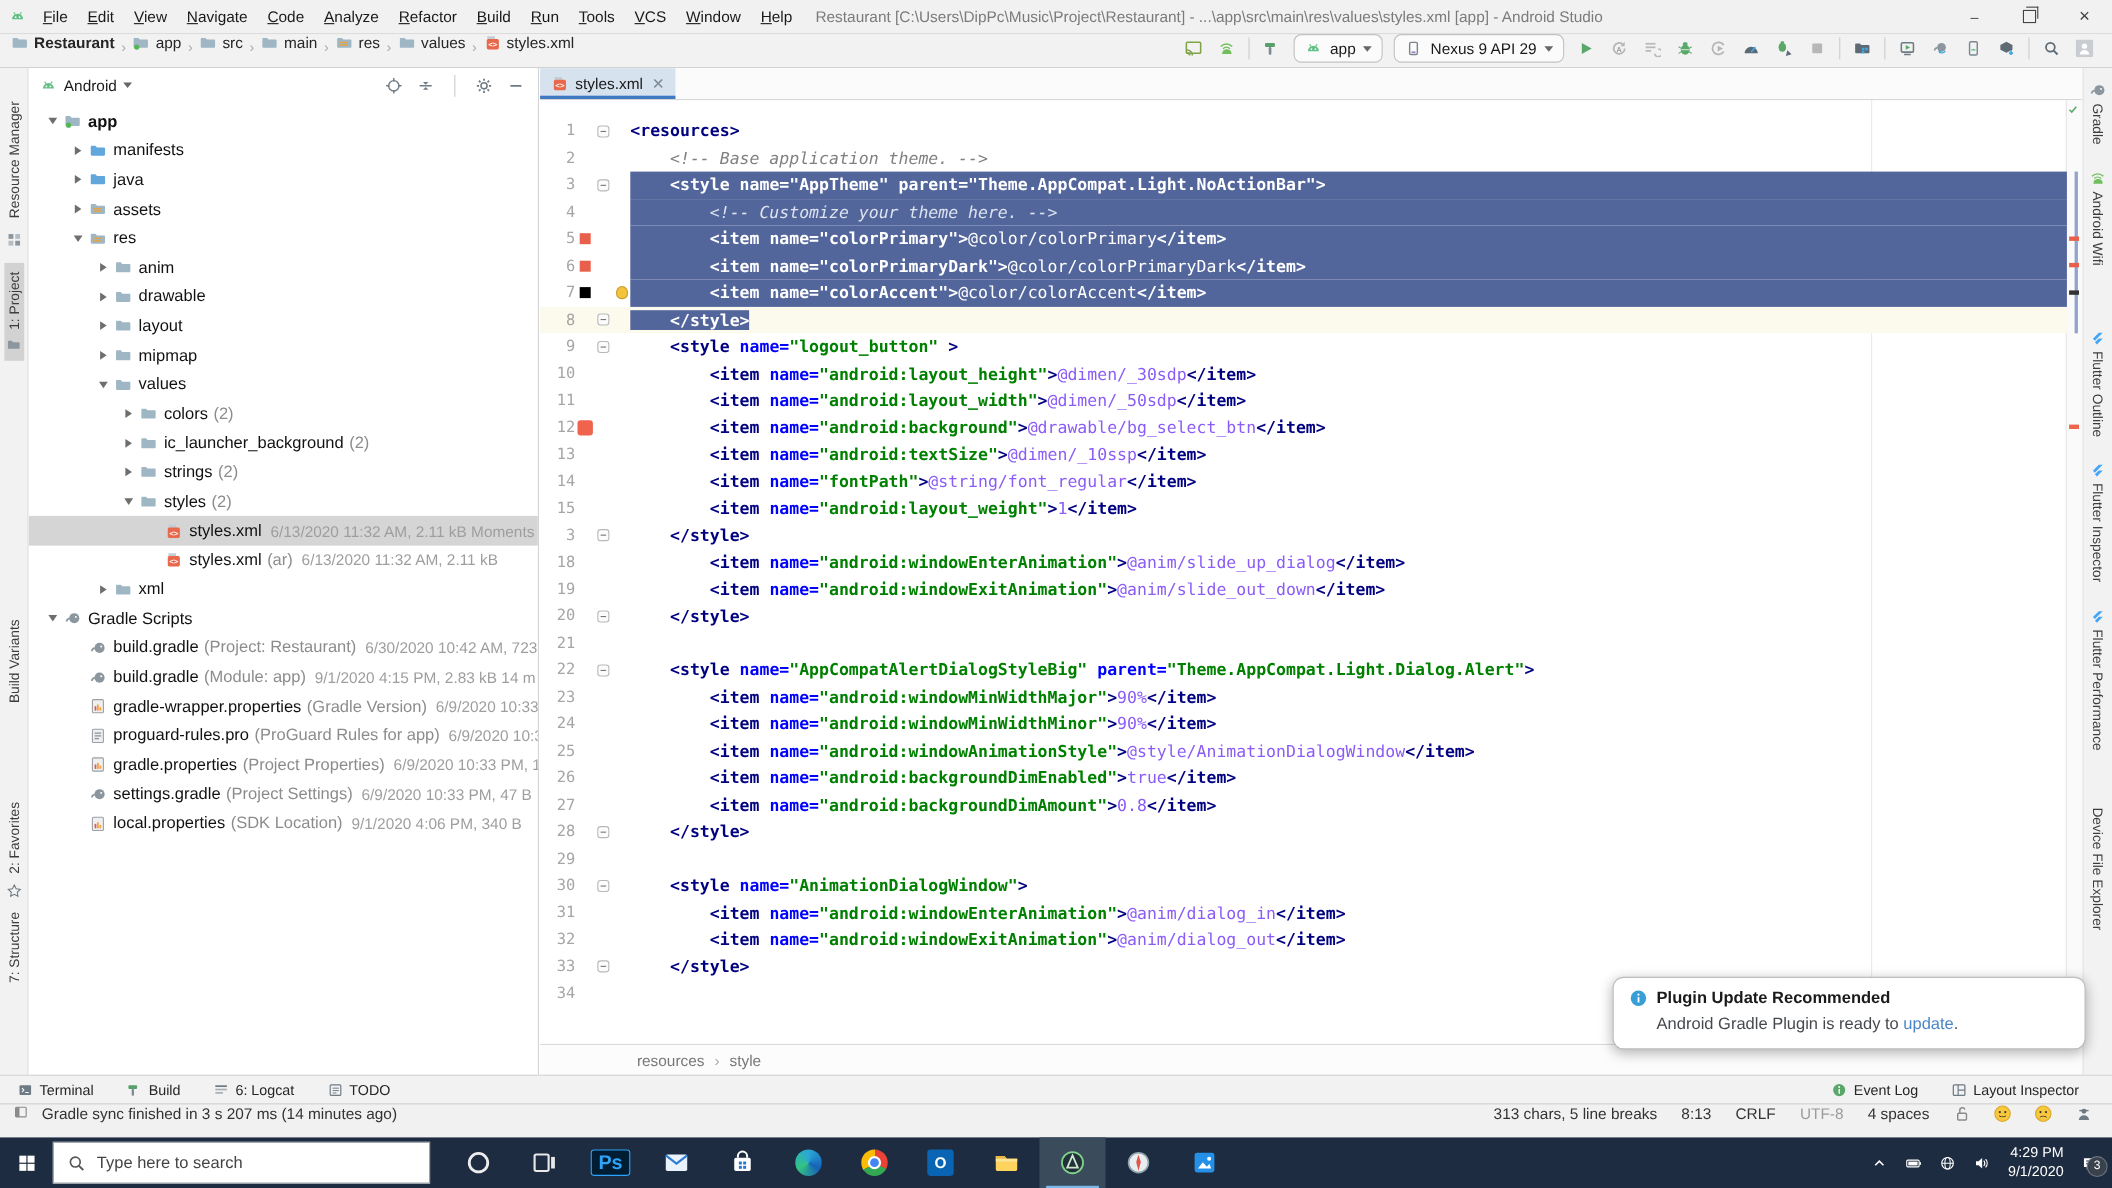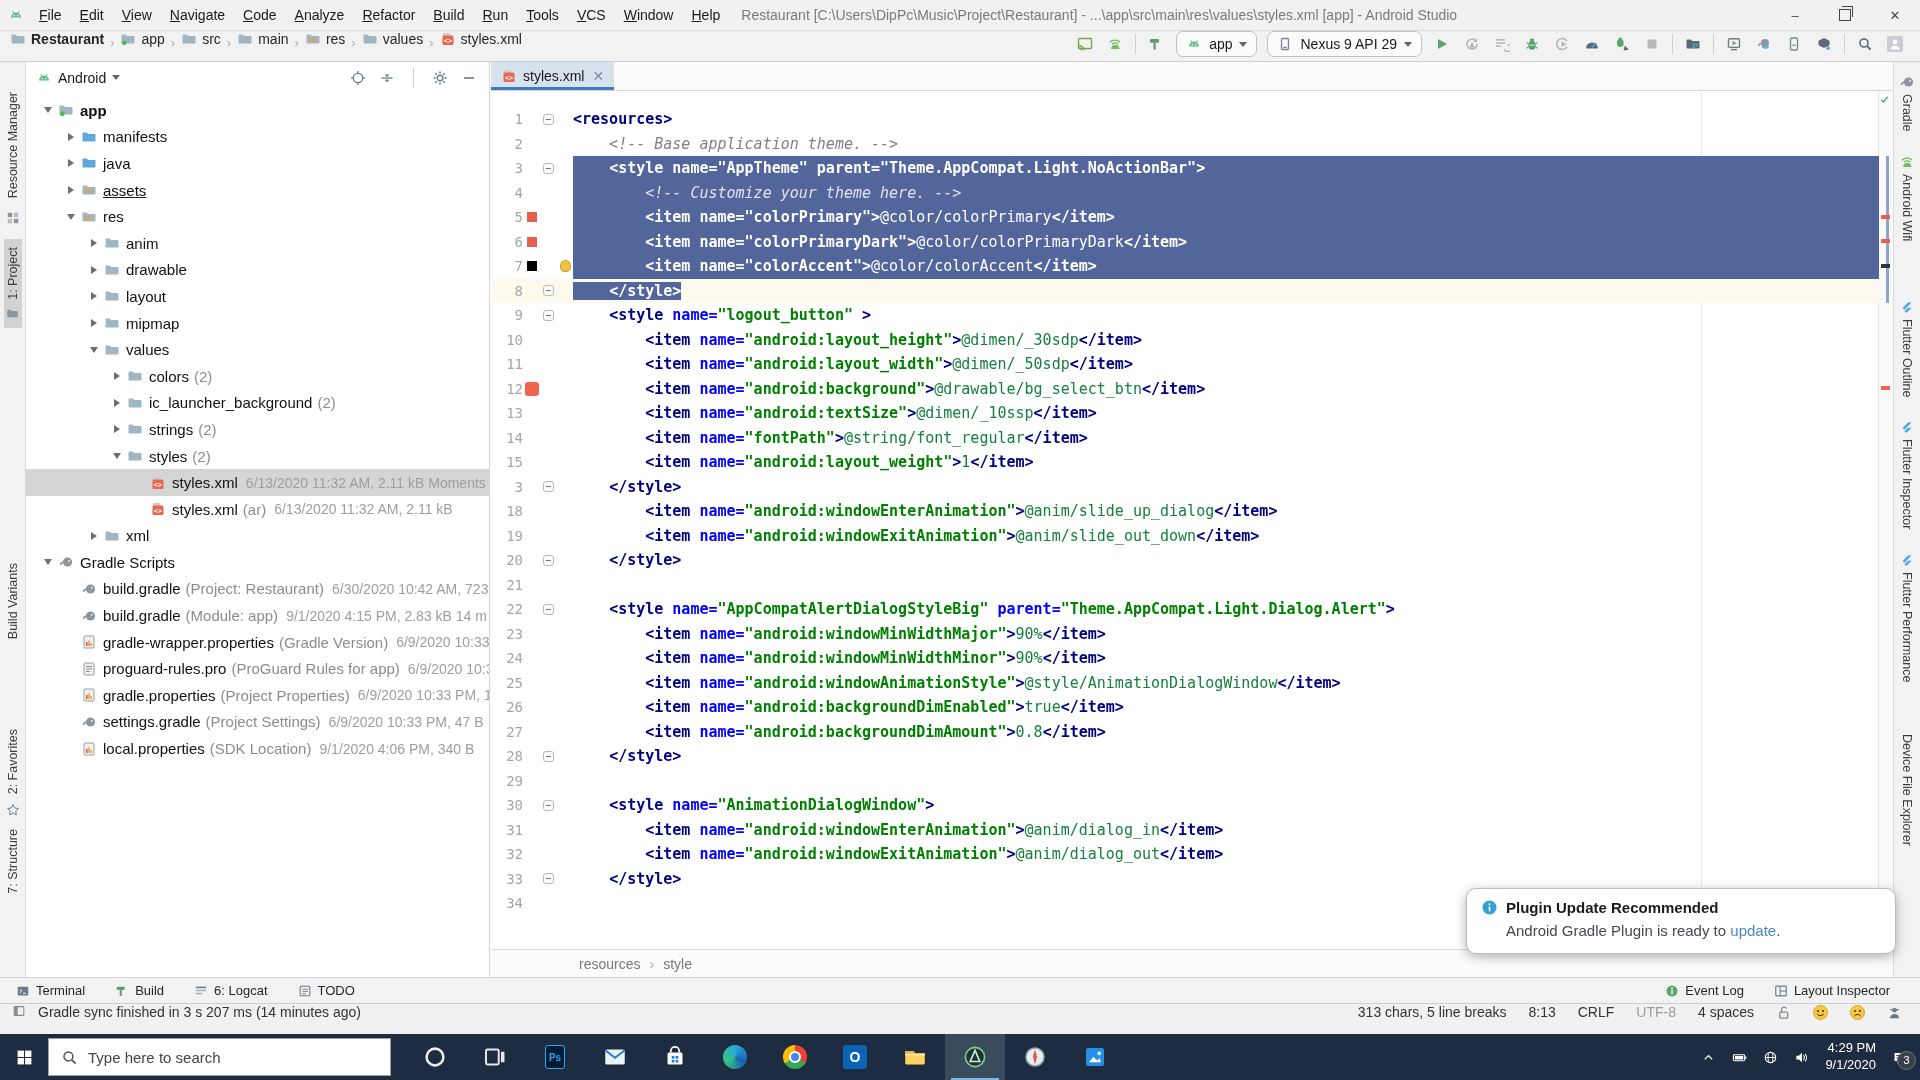--- a/index.html
+++ b/index.html
@@ -71,21 +71,21 @@
   .g{width:82px;flex:none;display:flex;align-items:center;box-sizing:border-box;padding-left:2px}
   .num{width:30px;text-align:right;color:#A6A6A6;font-size:14px;flex:none}
   .slot{width:17px;flex:none;display:flex;align-items:center;justify-content:center}
   .sw{width:10px;height:10px}
   .sw.big{width:14px;height:14px;border-radius:3px}
   .foldm{width:11px;height:11px;border:1px solid #B8B8B8;border-radius:3px;background:#FCFCFC;position:relative;box-sizing:border-box}
   .foldm::after{content:"";position:absolute;left:2px;right:2px;top:4px;border-top:1px solid #767676}
   .bulbi{width:11px;height:12px;background:#F3C33C;border:1px solid #C59E2E;border-radius:50% 50% 45% 45%;box-sizing:border-box}
   .c{flex:1;white-space:pre}
   .sx-p{color:#000}.sx-t{color:#000080;font-weight:bold}.sx-a{color:#0000FF;font-weight:bold}
-  .sx-v{color:#008000;font-weight:bold}.sx-x{color:#15803d}.sx-c{color:#808080;font-style:italic}
+  .sx-v{color:#008000;font-weight:bold}.sx-x{color:#8b5cf6}.sx-c{color:#808080;font-style:italic}
   .cl.sel .c{background:#53669B}
   .cl.sel .c span{color:#FFFFFF}
   .cl.sel .c .sx-c{color:#DDE3F0}
   .selpart{background:#53669B}
   .selpart span{color:#fff !important}
   #estripe{position:absolute;top:29px;right:0;bottom:28px;width:14px;background:#FAFAFA;border-left:1px solid #E6E6E6}
   .emark{position:absolute;left:2px;width:9px;height:3.5px}
   #esel{position:absolute;right:4px;width:3px;background:#8FA3CC}
   #ebreadcrumbs{position:absolute;left:0;right:0;bottom:0;height:28px;box-sizing:border-box;border-top:1px solid #DADADA;
                 background:#FCFCFC;display:flex;align-items:center;padding-left:88px;font-size:14px;color:#787878;gap:9px}
@@ -106,22 +106,22 @@
 
   
   #taskbar{left:0;top:1034px;width:1920px;height:46px;background:#1D2C40;display:flex;align-items:center;color:#fff}
   #start-btn{width:48px;height:46px;display:flex;align-items:center;justify-content:center}
   #tb-search{width:343px;height:38px;background:#FFFFFF;display:flex;align-items:center;gap:10px;padding:0 12px;
              box-sizing:border-box;color:#444;font-size:15px;border:1px solid #9AA0A6}
   .app-slot{width:60px;height:46px;display:flex;align-items:center;justify-content:center;position:relative}
   .app-slot.active{background:#3A4C5C}
   .app-slot.active::after{content:"";position:absolute;left:6px;right:6px;bottom:0;height:2px;background:#79B8E8}
   .app-slot .icn svg{width:24px;height:24px}
-  .ps-box{width:20px;height:24px;background:#001D33;border:1.5px solid #2FA3F7;border-radius:3px;color:#2FA3F7;
-          font-weight:bold;font-size:10px;display:flex;align-items:center;justify-content:center;box-sizing:border-box}
+  .ps-box{width:36px;height:24px;background:#001D33;border:1.5px solid #2FA3F7;border-radius:3px;color:#2FA3F7;
+          font-weight:bold;font-size:18px;display:flex;align-items:center;justify-content:center;box-sizing:border-box}
   .edge-c{width:24px;height:24px;border-radius:50%;background:conic-gradient(#2AA7D6,#1661B8,#33C481,#2AA7D6)}
   .chrome-c{width:24px;height:24px;border-radius:50%;background:conic-gradient(#EA4335 0 33%,#34A853 0 66%,#FBBC05 0 100%);position:relative}
   .chrome-c::after{content:"";position:absolute;left:6px;top:6px;width:12px;height:12px;border-radius:50%;background:#4285F4;border:2.5px solid #fff;box-sizing:border-box}
   .ol-box{width:24px;height:24px;background:#0A64B4;border-radius:3px;color:#fff;font-weight:bold;font-size:14px;display:flex;align-items:center;justify-content:center}
   #tray{margin-left:auto;display:flex;align-items:center;gap:16px;padding-right:12px}
   #tray-clock{text-align:right;font-size:13px;line-height:1.3}
   #notif-wrap{position:relative}
   .badge{position:absolute;right:-8px;bottom:-4px;background:#39414B;border:1px solid #6A7480;border-radius:50%;
          width:17px;height:17px;font-size:11px;display:flex;align-items:center;justify-content:center;color:#fff}
 
@@ -517,21 +517,21 @@
         <span class="tarrow">
           <span class="tri-r"></span>
         </span>
         <span class="icn">
           <svg width="16" height="16" viewBox="0 0 16 16">
             <path d="M1.5 4.5c0-.6.4-1 1-1h3.2L7.2 5h6.3c.6 0 1 .4 1 1v5.5c0 .6-.4 1-1 1H2.5c-.6 0-1-.4-1-1z" fill="#62A7DC"></path>
           </svg>
         </span>
         <span class="tlabel">java</span>
       </div>
-      <div class="trow" style="padding-left: 34px; text-decoration: underline;">
+      <div class="trow" style="padding-left: 34px;">
         <span class="tarrow">
           <span class="tri-r"></span>
         </span>
         <span class="icn">
           <svg width="16" height="16" viewBox="0 0 16 16">
             <path d="M1.5 4.5c0-.6.4-1 1-1h3.2L7.2 5h6.3c.6 0 1 .4 1 1v5.5c0 .6-.4 1-1 1H2.5c-.6 0-1-.4-1-1z" fill="#9FB6C4"></path>
             <rect x="4" y="7" width="7" height="1.3" fill="#E8A33D"></rect>
             <rect x="4" y="9.3" width="7" height="1.3" fill="#E8A33D"></rect>
           </svg>
         </span>

